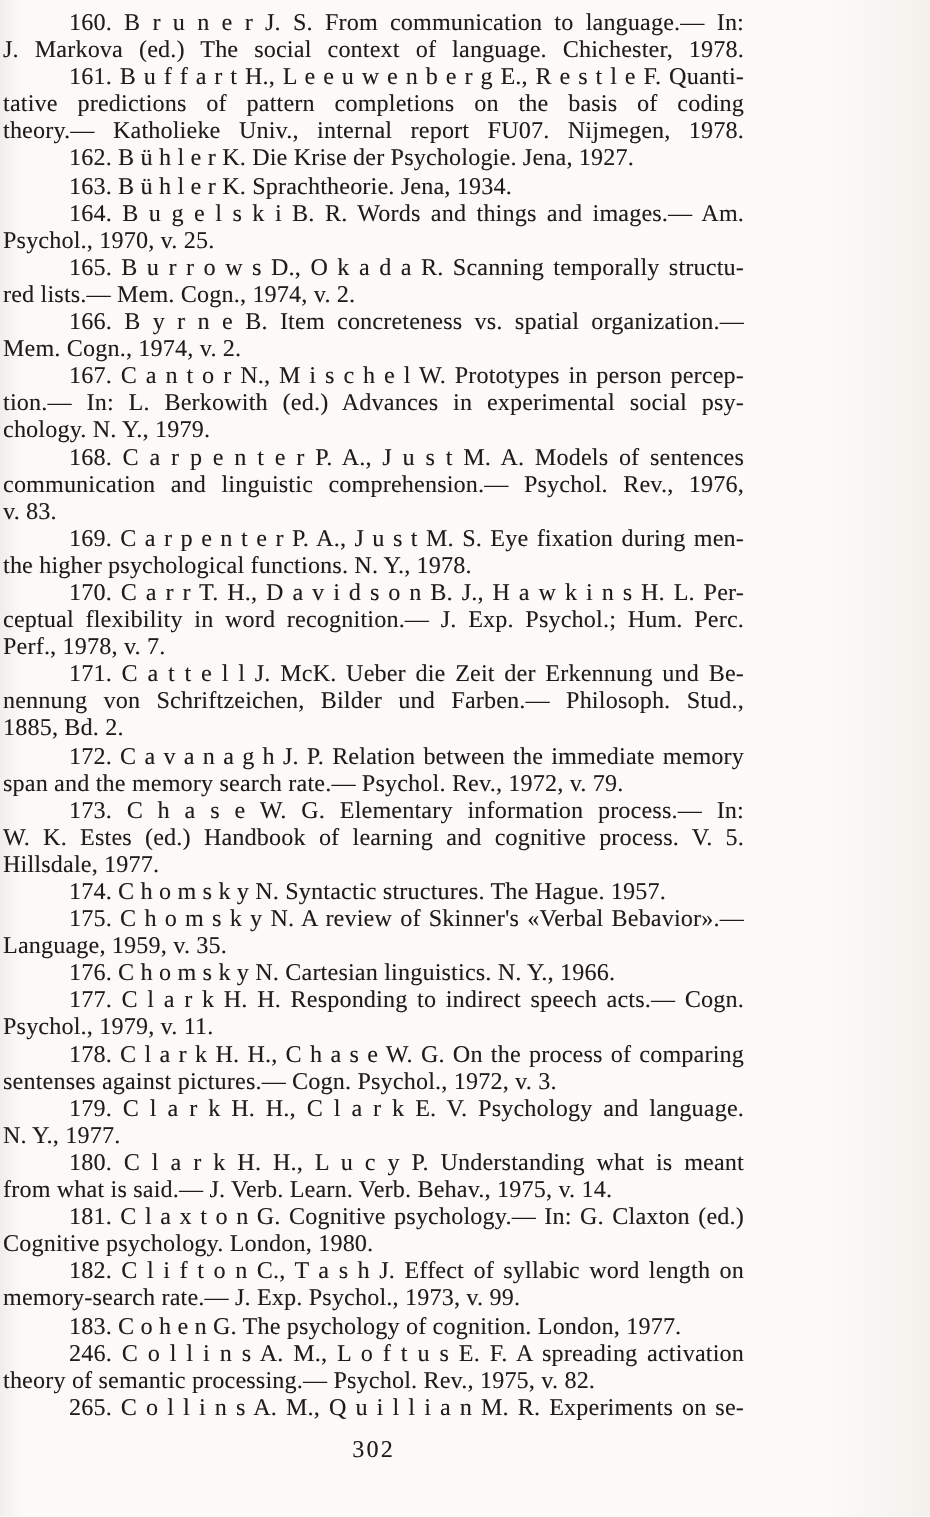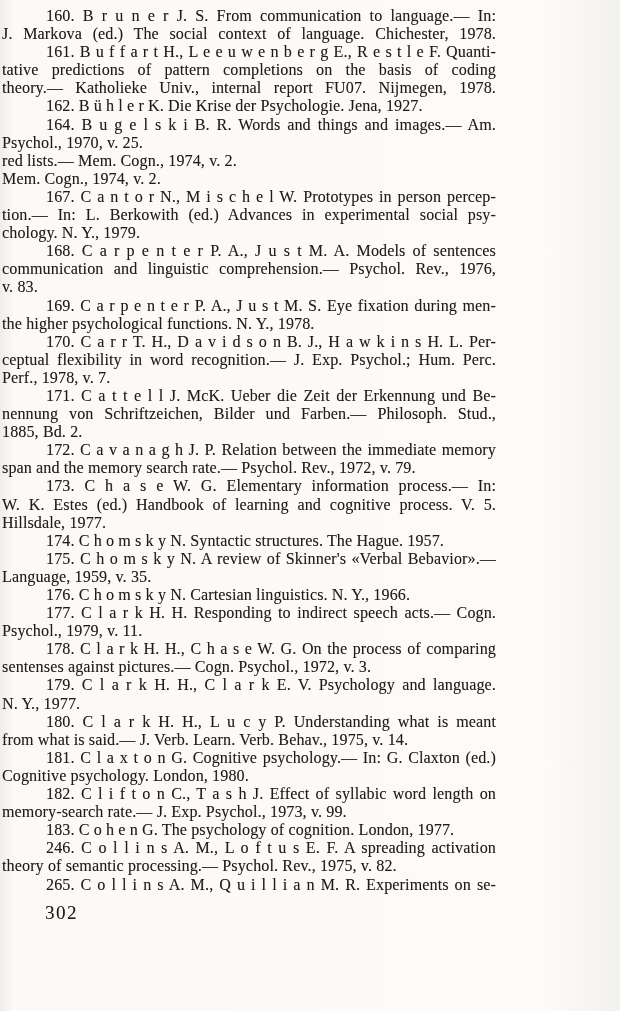--- a/index.html
+++ b/index.html
@@ -20,24 +20,23 @@
   }
   .ln {
     text-align:justify;
     text-align-last:left;
     min-height:18.1px;
   }
   .ln.j { text-align-last:justify; }
   .ln.f { text-indent:44px; }
   .pagenum {
     margin-top:10px;
-    font-size:19px;
+    font-size:16px;
     letter-spacing:1.5px;
-    text-align:left;
-    margin-left:43px;
+    text-align:center;
   }
 </style>
 </head>
 <body>
 
 <div class="page">
 
   <div>
     <div class="ln f j">160. B r u n e r J. S. From communication to language.— In:</div>
     <div class="ln j">J. Markova (ed.) The social context of language. Chichester, 1978.</div>
@@ -46,31 +45,36 @@
   <div>
     <div class="ln f j">161. B u f f a r t H., L e e u w e n b e r g E., R e s t l e F. Quanti-</div>
     <div class="ln j">tative predictions of pattern completions on the basis of coding</div>
     <div class="ln j">theory.— Katholieke Univ., internal report FU07. Nijmegen, 1978.</div>
   </div>
 
   <div>
     <div class="ln f">162. B ü h l e r K. Die Krise der Psychologie. Jena, 1927.</div>
   </div>
 
+  <div>
+    <div class="ln f">163. B ü h l e r K. Sprachtheorie. Jena, 1934.</div>
+  </div>
 
   <div>
     <div class="ln f j">164. B u g e l s k i B. R. Words and things and images.— Am.</div>
     <div class="ln">Psychol., 1970, v. 25.</div>
   </div>
 
   <div>
+    <div class="ln f j">165. B u r r o w s D., O k a d a R. Scanning temporally structu-</div>
     <div class="ln">red lists.— Mem. Cogn., 1974, v. 2.</div>
   </div>
 
   <div>
+    <div class="ln f j">166. B y r n e B. Item concreteness vs. spatial organization.—</div>
     <div class="ln">Mem. Cogn., 1974, v. 2.</div>
   </div>
 
   <div>
     <div class="ln f j">167. C a n t o r N., M i s c h e l W. Prototypes in person percep-</div>
     <div class="ln j">tion.— In: L. Berkowith (ed.) Advances in experimental social psy-</div>
     <div class="ln">chology. N. Y., 1979.</div>
   </div>
 
   <div>

